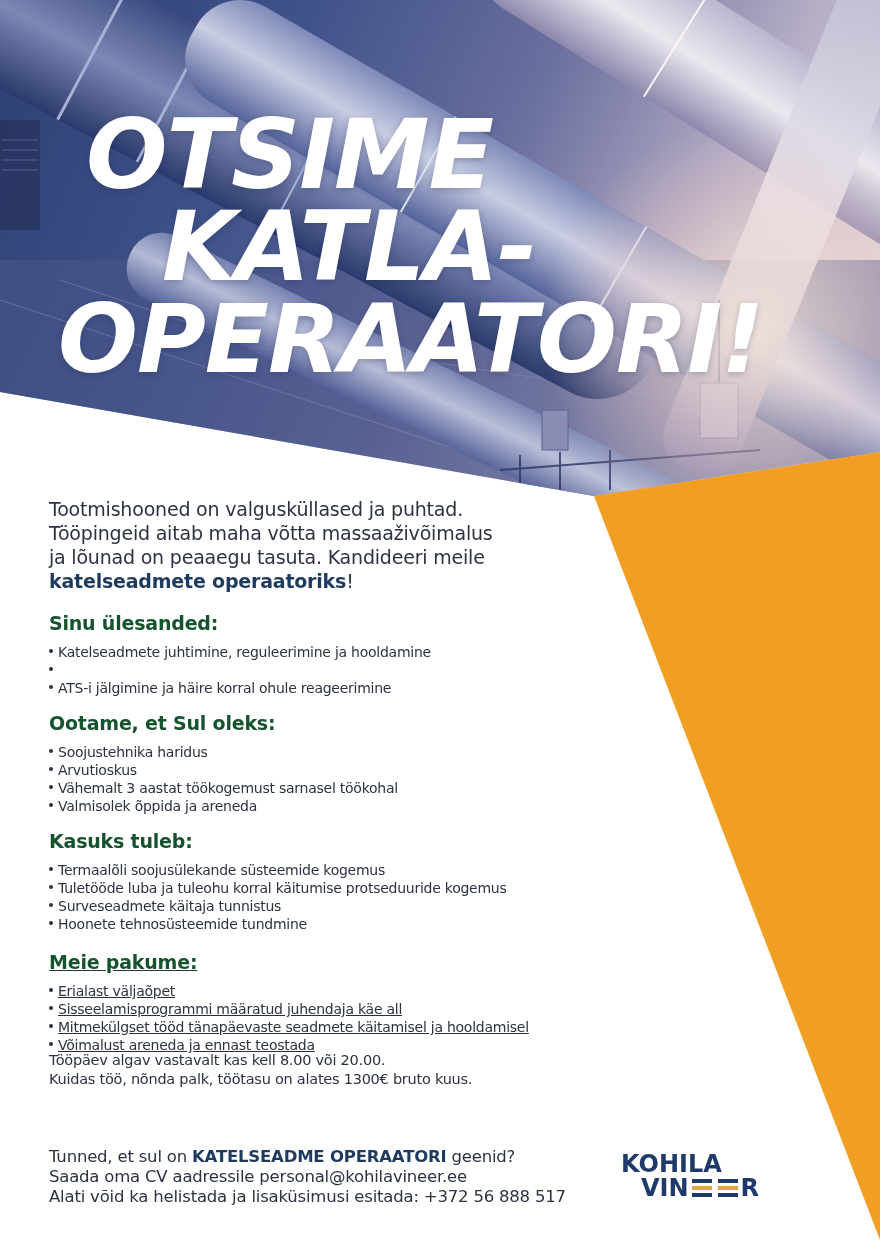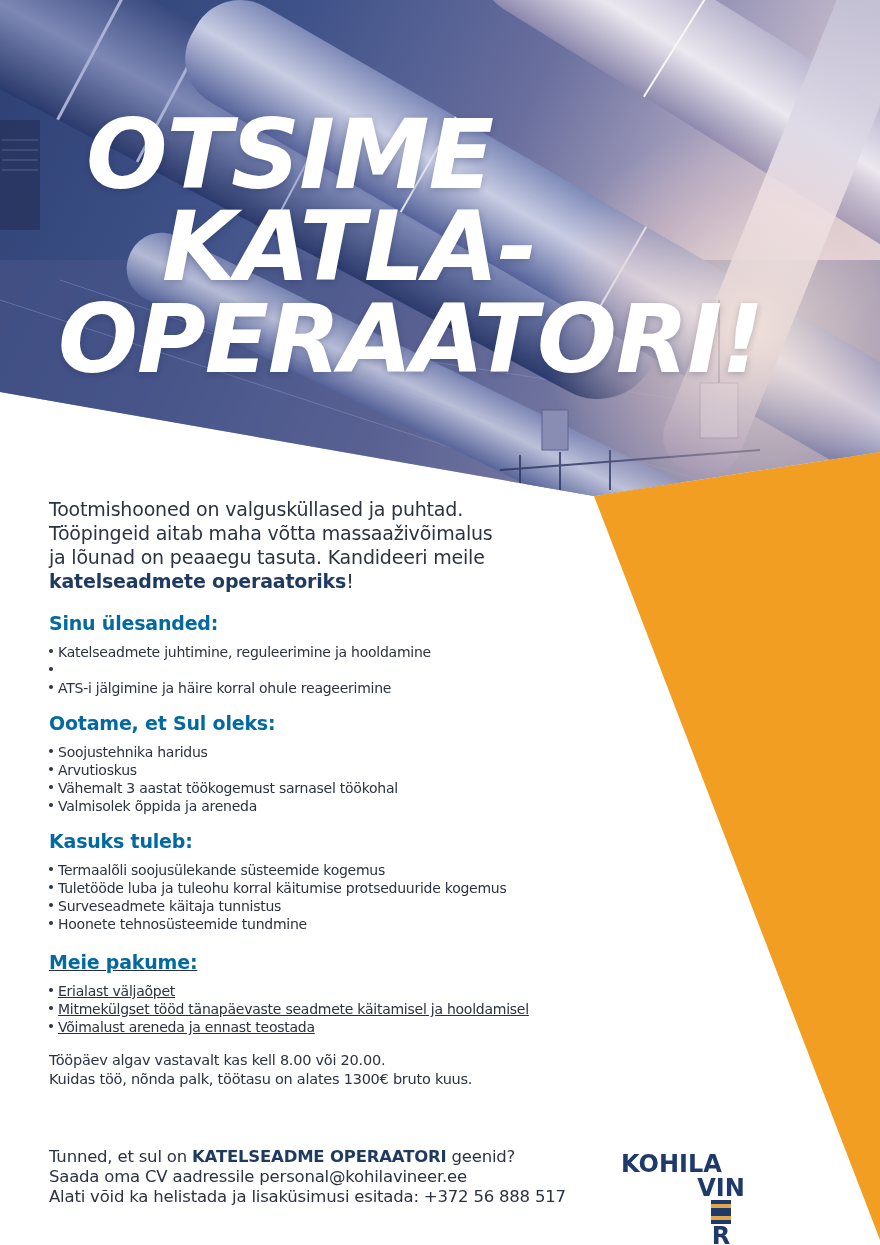--- a/index.html
+++ b/index.html
@@ -36,39 +36,39 @@
     background: #f29e23;
     clip-path: polygon(594px 496px, 880px 452px, 880px 1240px);
   }
 
   
   .content { position: absolute; left: 49px; top: 497px; width: 620px; }
   .intro { font-size: 19px; line-height: 24px; color: #2b3240; letter-spacing: -0.2px; }
   .intro b { color: #1f3a5f; }
 
   .section { position: absolute; left: 49px; width: 640px; }
-  .section h2 { font-size: 19px; font-weight: bold; color: #0369a1; line-height: 24px; margin-bottom: 8px; letter-spacing: -0.2px; }
+  .section h2 { font-size: 19px; font-weight: bold; color: #14532d; line-height: 24px; margin-bottom: 8px; letter-spacing: -0.2px; }
   .section ul { list-style: none; }
   .section li { font-size: 14px; line-height: 18px; color: #2b3240; letter-spacing: -0.25px; }
   .section li .bullet { display: inline-block; width: 4px; height: 4px; border-radius: 50%; background: #2b3240; margin-right: 5px; vertical-align: middle; position: relative; top: -2px; }
 
   .s1 { top: 611px; }
   .s2 { top: 711px; }
   .s3 { top: 829px; }
   .s4 { top: 950px; text-decoration: underline; }
 
   .workday { position: absolute; left: 49px; top: 1051px; font-size: 14.5px; line-height: 19px; color: #2b3240; letter-spacing: -0.25px; }
   .cta { position: absolute; left: 49px; top: 1147px; font-size: 16.5px; line-height: 20px; color: #2b3240; letter-spacing: -0.2px; }
   .cta b { color: #1f3a5f; }
 
   
   .logo { position: absolute; left: 621px; top: 1152px; width: 180px; height: 50px; }
   .logo .row { display: flex; align-items: center; height: 24px; }
   .logo .row1 { font-size: 24px; font-weight: bold; color: #1f3a6a; letter-spacing: 0px; line-height: 24px; font-family: "DejaVu Sans", "Liberation Sans", sans-serif; }
-  .logo .row2 { margin-left: 20px; font-size: 24px; font-weight: bold; color: #1f3a6a; line-height: 24px; font-family: "DejaVu Sans", "Liberation Sans", sans-serif; flex-direction: column; }
+  .logo .row2 { margin-left: 20px; font-size: 24px; font-weight: bold; color: #1f3a6a; line-height: 24px; font-family: "DejaVu Sans", "Liberation Sans", sans-serif; }
   .logo .ebars { display: inline-flex; flex-direction: column; justify-content: space-between; width: 20px; height: 18px; margin: 0 3px; }
   .logo .ebars span { display: block; height: 4px; background: #1f3a6a; }
   .logo .ebars span.mid { background: #e0a64a; }
 </style>
 </head>
 <body>
 
 <div class="hero">
   <svg width="880" height="500" viewBox="0 0 880 500">
     <defs>
@@ -188,20 +188,21 @@
     <li><span class="bullet"></span><span>Tuletööde luba ja tuleohu korral käitumise protseduuride kogemus</span></li>
     <li><span class="bullet"></span><span>Surveseadmete käitaja tunnistus</span></li>
     <li><span class="bullet"></span><span>Hoonete tehnosüsteemide tundmine</span></li>
   </ul>
 </div>
 
 <div class="section s4">
   <h2>Meie pakume:</h2>
   <ul>
     <li><span class="bullet"></span><span>Erialast väljaõpet</span></li>
+    <li><span class="bullet"></span><span>Sisseelamisprogrammi määratud juhendaja käe all</span></li>
     <li><span class="bullet"></span><span>Mitmekülgset tööd tänapäevaste seadmete käitamisel ja hooldamisel</span></li>
     <li><span class="bullet"></span><span>Võimalust areneda ja ennast teostada</span></li>
   </ul>
 </div>
 
 <div class="workday">
   <span>Tööpäev algav vastavalt kas kell 8.00 või 20.00.</span><br>
   <span>Kuidas töö, nõnda palk, töötasu on alates 1300€ bruto kuus.</span>
 </div>
 

